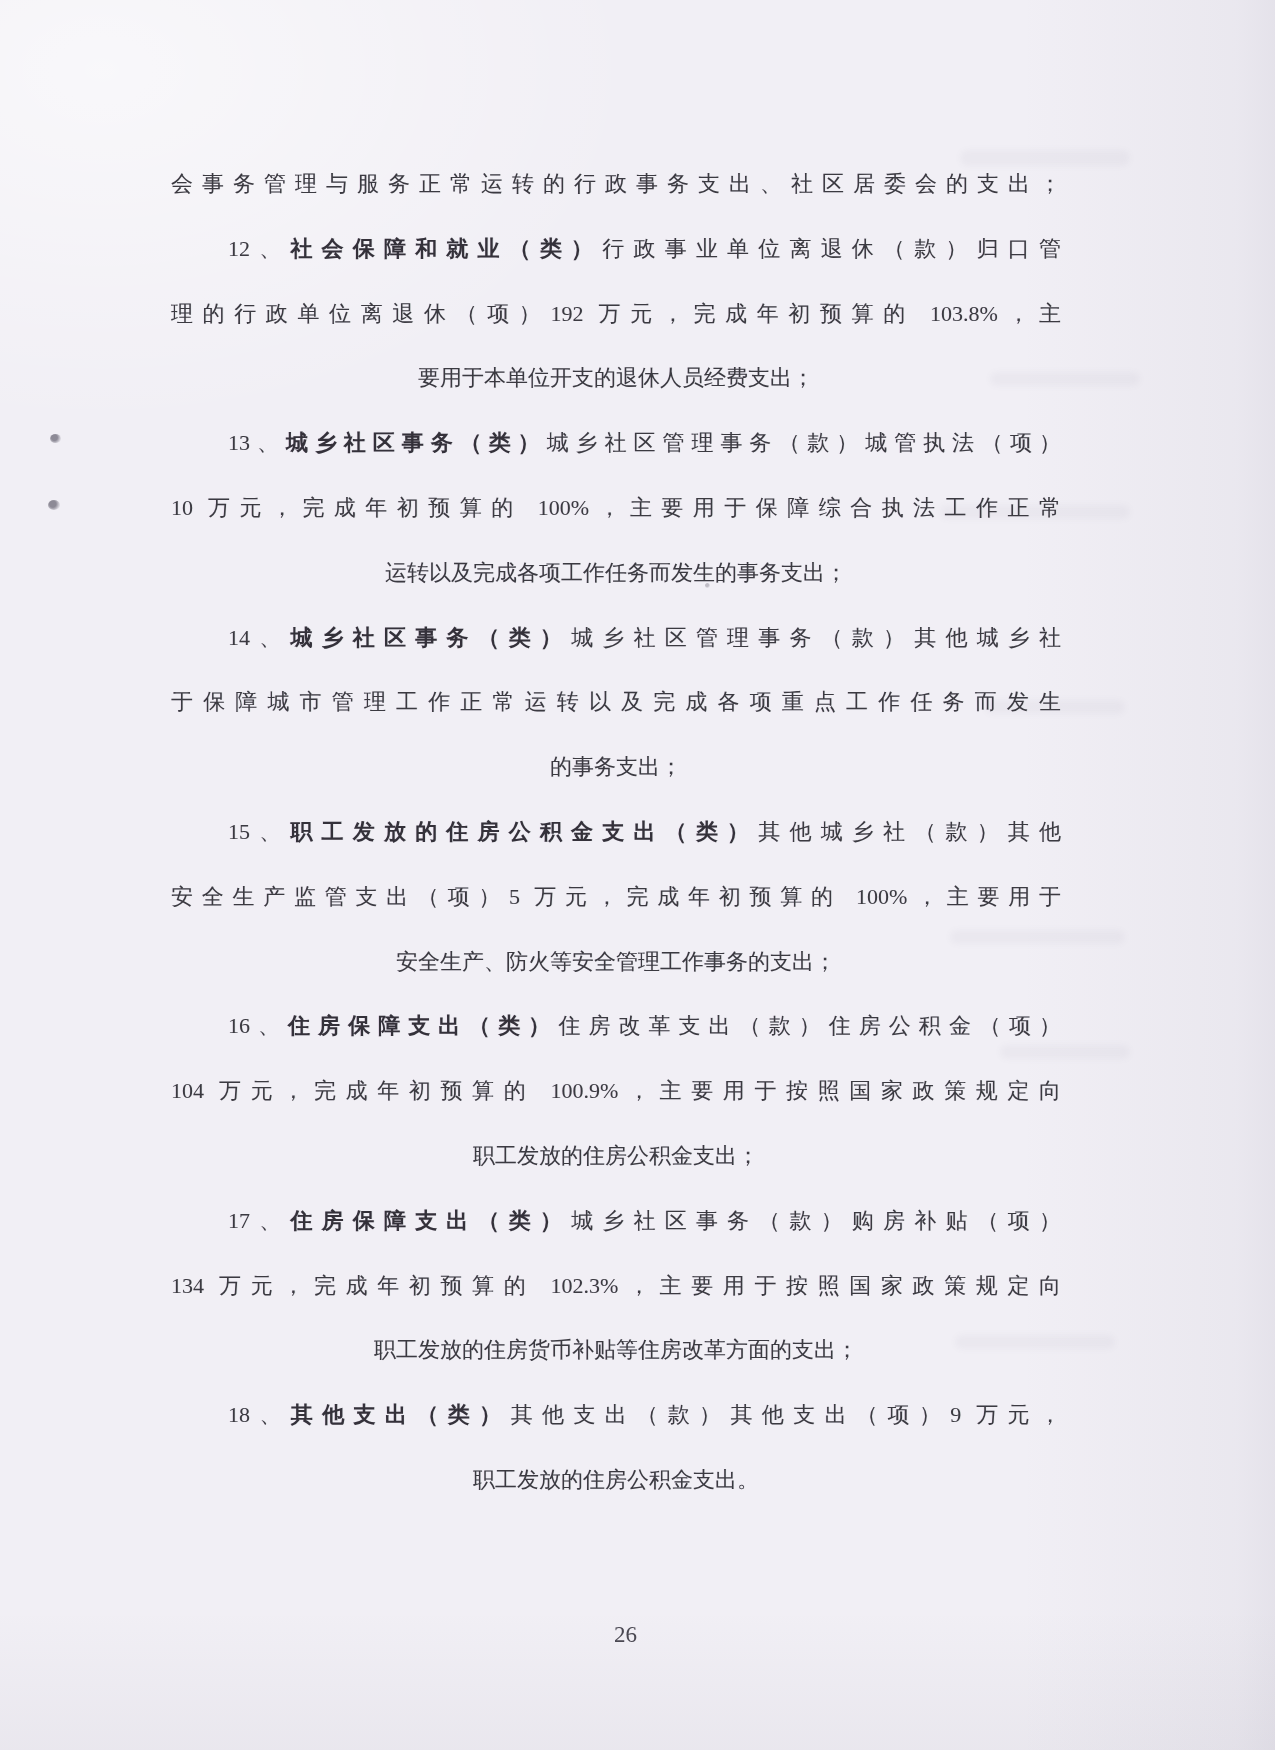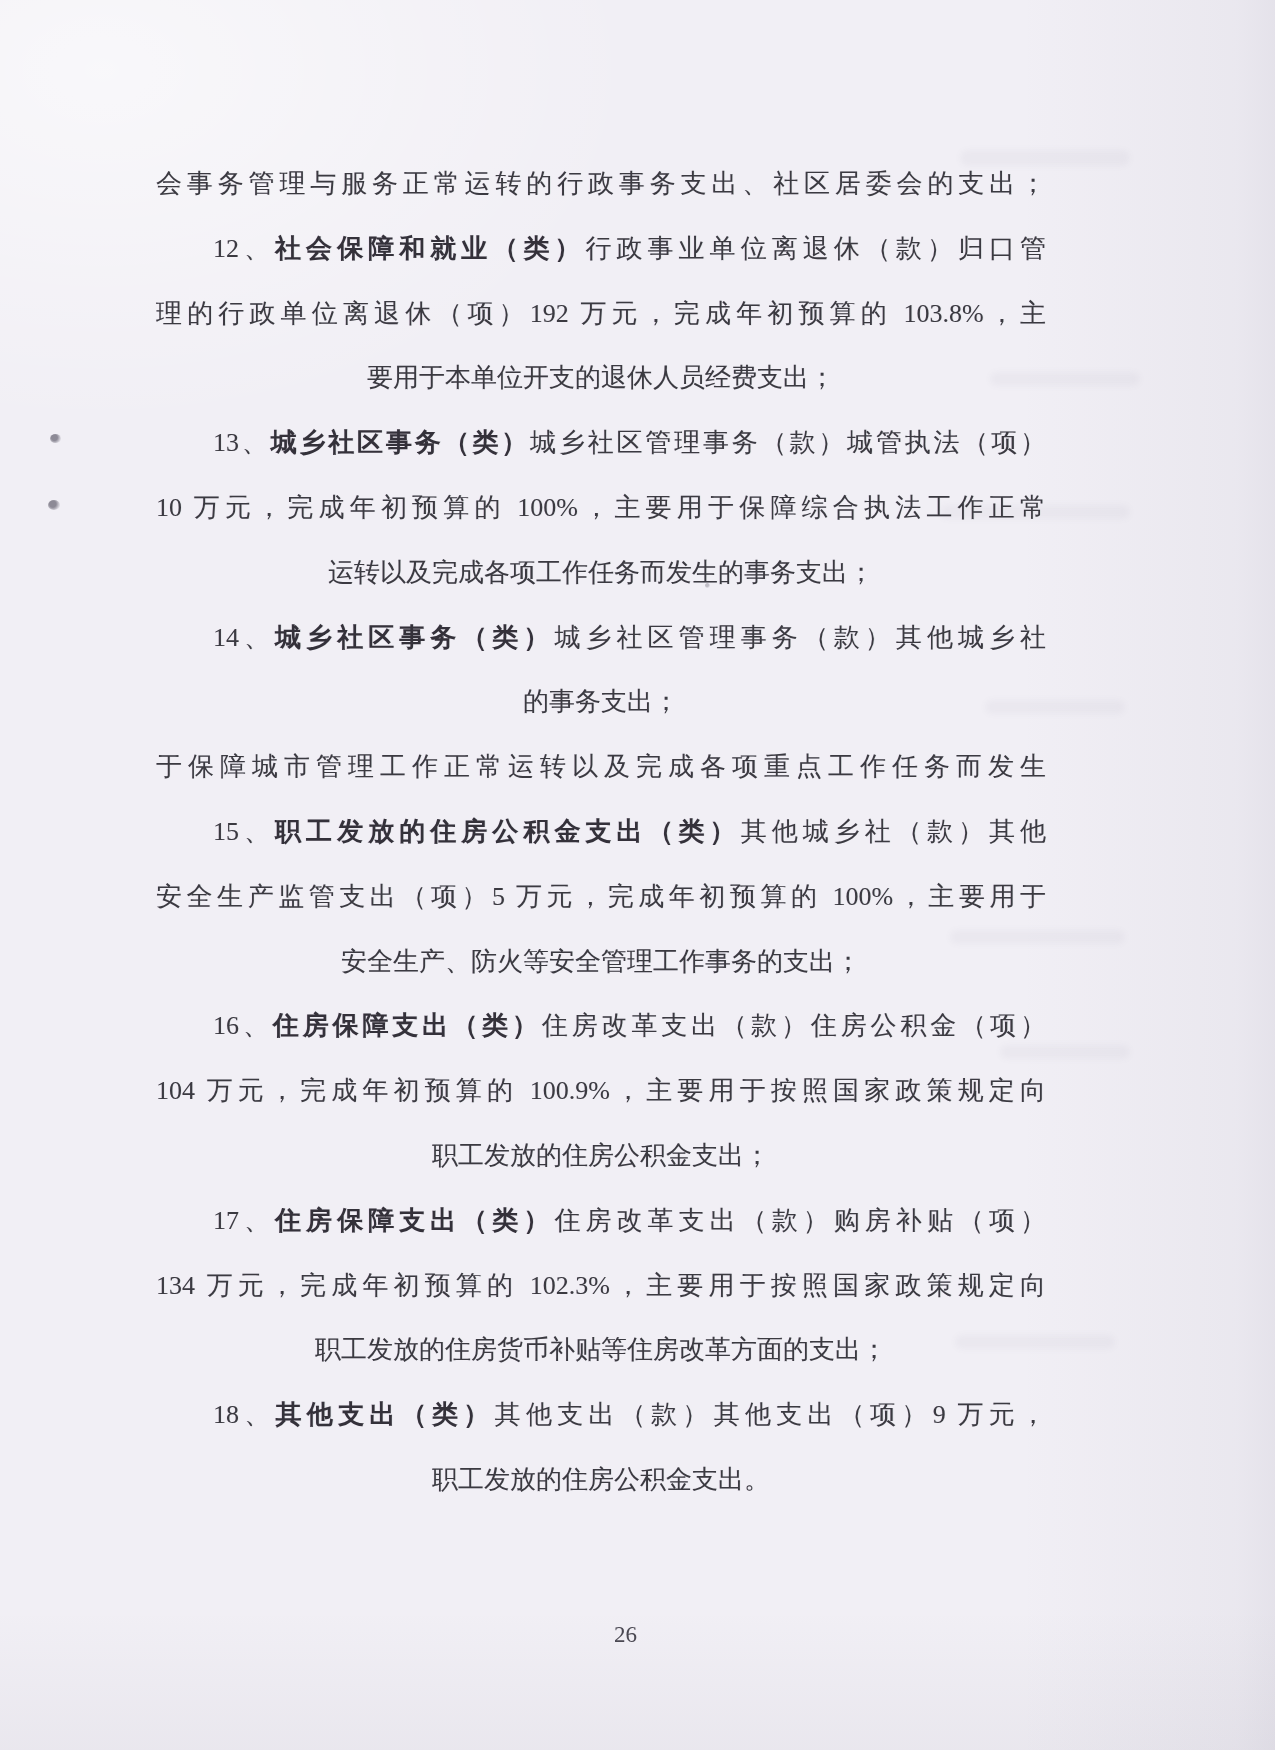--- a/index.html
+++ b/index.html
@@ -33,22 +33,22 @@
   .speck{
     position:absolute;border-radius:50%;
     background:radial-gradient(circle at 40% 40%, #8d8a96 0 35%, rgba(141,138,150,.25) 70%, rgba(141,138,150,0) 100%);
   }
   .s1{left:50px;top:434px;width:11px;height:9px;}
   .s2{left:48px;top:500px;width:12px;height:10px;}
   .s3{left:705px;top:583px;width:5px;height:5px;opacity:.5;}
 
   .text-block{
     position:absolute;
-    left:156px;top:152px;width:890px;
-    font-size:26px;
+    left:171px;top:152px;width:890px;
+    font-size:22px;
     color:#3b3a41;
     text-shadow:0.6px 0 rgba(30,120,80,.10), -0.6px 0 rgba(180,40,160,.08);
   }
   .line{
     height:64.8px;line-height:64.8px;
     white-space:nowrap;
     text-align:center;
   }
   .line.fill{
     white-space:normal;
@@ -82,29 +82,29 @@
 
   <div class="text-block" id="text-block">
       <div class="line fill"><span class="seg">会事务管理与服务正常运转的行政事务支出、社区居委会的支出；</span></div>
       <div class="line fill indent"><span class="seg">12、</span><span class="seg bold">社会保障和就业（类）</span><span class="seg">行政事业单位离退休（款）归口管</span></div>
       <div class="line fill"><span class="seg">理的行政单位离退休（项）192 万元，完成年初预算的 103.8%，主</span></div>
       <div class="line"><span class="seg">要用于本单位开支的退休人员经费支出；</span></div>
       <div class="line fill indent"><span class="seg">13、</span><span class="seg bold">城乡社区事务（类）</span><span class="seg">城乡社区管理事务（款）城管执法（项）</span></div>
       <div class="line fill"><span class="seg">10 万元，完成年初预算的 100%，主要用于保障综合执法工作正常</span></div>
       <div class="line"><span class="seg">运转以及完成各项工作任务而发生的事务支出；</span></div>
       <div class="line fill indent"><span class="seg">14、</span><span class="seg bold">城乡社区事务（类）</span><span class="seg">城乡社区管理事务（款）其他城乡社</span></div>
+      <div class="line fill"><span class="seg">于保障城市管理工作正常运转以及完成各项重点工作任务而发生</span></div>
       <div class="line"><span class="seg">的事务支出；</span></div>
-      <div class="line fill"><span class="seg">于保障城市管理工作正常运转以及完成各项重点工作任务而发生</span></div>
       <div class="line fill indent"><span class="seg">15、</span><span class="seg bold">职工发放的住房公积金支出（类）</span><span class="seg">其他城乡社（款）其他</span></div>
       <div class="line fill"><span class="seg">安全生产监管支出（项）5 万元，完成年初预算的 100%，主要用于</span></div>
       <div class="line"><span class="seg">安全生产、防火等安全管理工作事务的支出；</span></div>
       <div class="line fill indent"><span class="seg">16、</span><span class="seg bold">住房保障支出（类）</span><span class="seg">住房改革支出（款）住房公积金（项）</span></div>
       <div class="line fill"><span class="seg">104 万元，完成年初预算的 100.9%，主要用于按照国家政策规定向</span></div>
       <div class="line"><span class="seg">职工发放的住房公积金支出；</span></div>
-      <div class="line fill indent"><span class="seg">17、</span><span class="seg bold">住房保障支出（类）</span><span class="seg">住房改革支出（款）购房补贴（项）</span></div>
+      <div class="line fill indent"><span class="seg">17、</span><span class="seg bold">住房保障支出（类）</span><span class="seg">城乡社区事务（款）购房补贴（项）</span></div>
       <div class="line fill"><span class="seg">134 万元，完成年初预算的 102.3%，主要用于按照国家政策规定向</span></div>
       <div class="line"><span class="seg">职工发放的住房货币补贴等住房改革方面的支出；</span></div>
       <div class="line fill indent"><span class="seg">18、</span><span class="seg bold">其他支出（类）</span><span class="seg">其他支出（款）其他支出（项）9 万元，</span></div>
       <div class="line"><span class="seg">职工发放的住房公积金支出。</span></div>
     </div>
 
   <div class="page-number">26</div>
 </div>
 
 </body></html>

